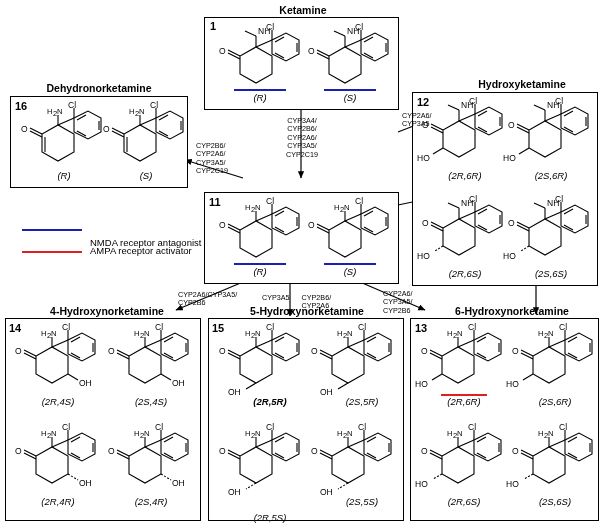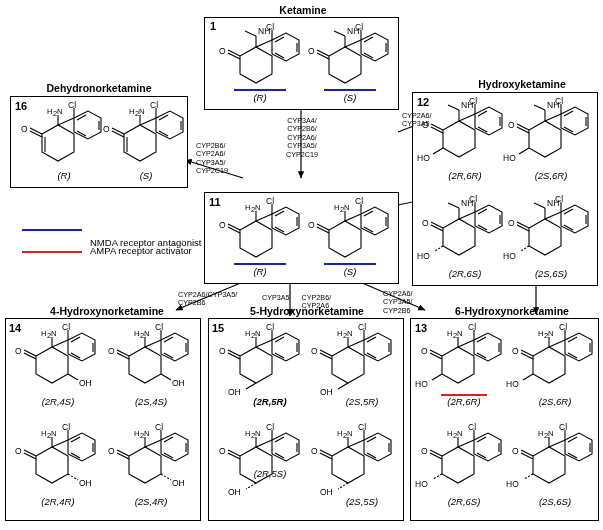--- a/index.html
+++ b/index.html
@@ -497,21 +497,21 @@
       <line x1="56" y1="16" x2="56" y2="6"></line>
       <line x1="40" y1="59" x2="30" y2="65" stroke-dasharray="2,1.6"></line>
     </g>
     <text class="atom" x="3" y="30">O</text>
     <text class="atom-sm" x="29" y="12">H</text>
     <text class="atom-sm" x="35" y="14">2</text>
     <text class="atom-sm" x="39" y="12">N</text>
     <text class="atom" x="50" y="6">Cl</text>
     <text class="atom" x="12" y="71">OH</text>
   </svg>
-  <div class="stereo" style="left:240px;top:468px;width:60px;">(2R,5S)</div>
+  <div class="stereo" style="left:240px;top:512px;width:60px;">(2R,5S)</div>
 
   <svg class="mol" style="left:308px;top:424px;width:90px;height:70px;">
     <g stroke="#000" stroke-width="1.1" fill="none">
       <polygon points="24,32 24,50 40,59 56,50 56,32 40,23"></polygon>
       <line x1="24" y1="32" x2="12" y2="26"></line>
         <line x1="24" y1="35" x2="12" y2="29"></line>
       <line x1="40" y1="23" x2="40" y2="13"></line>
       <line x1="40" y1="23" x2="56" y2="16"></line>
       <polygon points="56,16 70,9 83,16 83,30 70,37 56,30"></polygon>
       <line x1="59" y1="18" x2="68" y2="13"></line>

